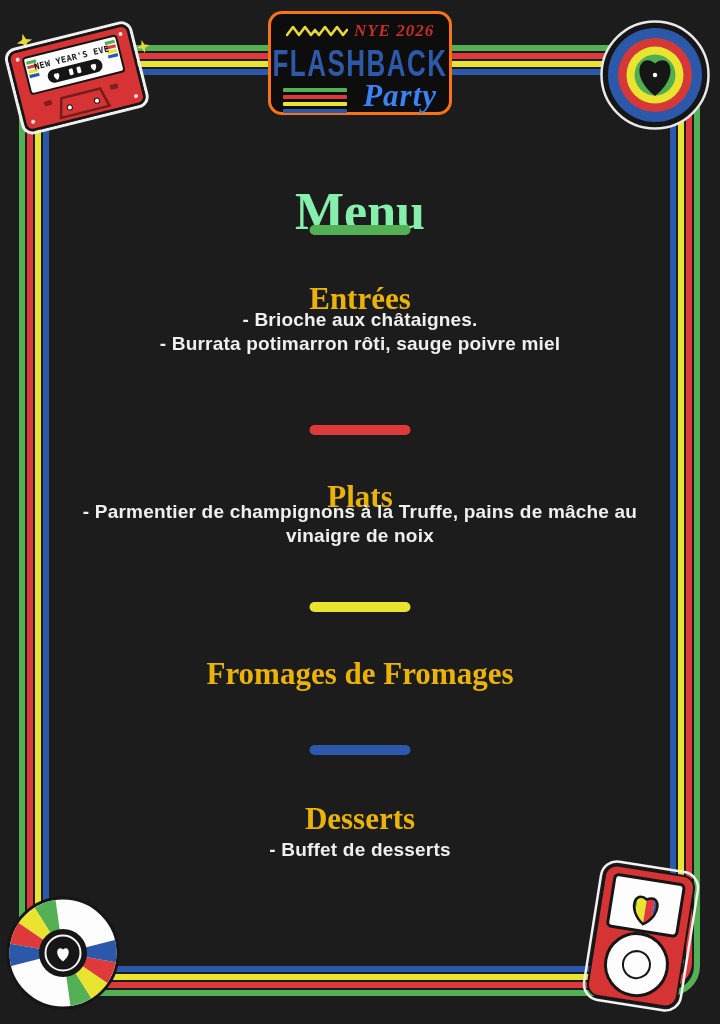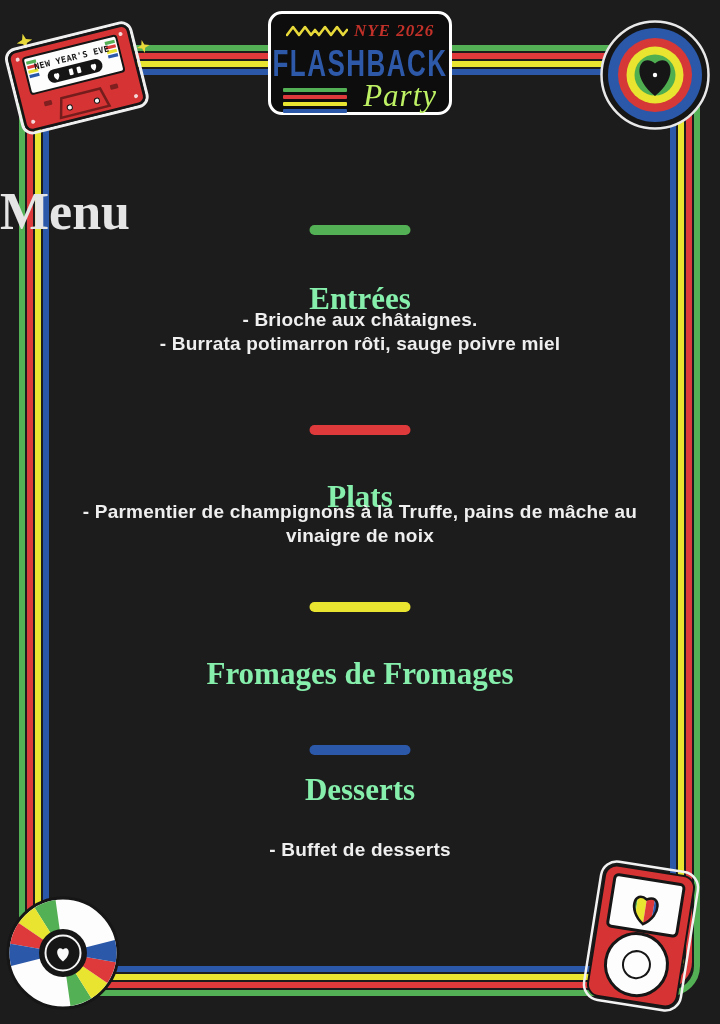--- a/index.html
+++ b/index.html
@@ -8,55 +8,55 @@
 
   
   .frame{position:absolute;border-style:solid;border-width:6px;background:transparent;pointer-events:none;}
   .frame.green {left:19px;top:45px;right:20px;bottom:28px;border-color:#54B054;border-radius:30px;}
   .frame.red   {left:27px;top:53px;right:28px;bottom:36px;border-color:#DE3A3B;border-radius:26px;}
   .frame.yellow{left:35px;top:61px;right:36px;bottom:44px;border-color:#E8E42F;border-radius:22px;}
   .frame.blue  {left:43px;top:69px;right:44px;bottom:52px;border-color:#2B58A9;border-radius:18px;}
 
   
   .logo{position:absolute;left:268px;top:11px;width:184px;height:104px;background:#0d0d0d;
-        border:3px solid #ffffff;border-radius:14px;box-sizing:border-box;padding:7px 10px 6px 10px;
+        border:3px solid #f97316;border-radius:14px;box-sizing:border-box;padding:7px 10px 6px 10px;
         display:flex;flex-direction:column;align-items:center;}
   .logo-row1{display:flex;align-items:center;gap:6px;width:100%;justify-content:center;}
   .logo-event{font-family:"Liberation Serif",serif;font-style:italic;font-weight:700;
         font-size:17px;color:#C23129;letter-spacing:1px;white-space:nowrap;}
   .logo-title{font-weight:700;font-size:26px;color:#2D59A8;letter-spacing:1.5px;line-height:1;
         display:inline-block;transform:scaleY(1.42);transform-origin:center;margin-top:9px;white-space:nowrap;}
   .logo-row3{position:relative;width:100%;height:36px;margin-top:8px;}
   .logo-stripes span{position:absolute;left:2px;width:64px;height:4px;border-radius:1px;}
   .logo-stripes .s1{top:4px;background:#54B054;}
   .logo-stripes .s2{top:11px;background:#DE3A3B;}
   .logo-stripes .s3{top:18px;background:#E8E42F;}
   .logo-stripes .s4{top:25px;background:#2B58A9;}
   .logo-subtitle{position:absolute;right:2px;top:-6px;font-family:"Liberation Serif",serif;
-        font-style:italic;font-weight:400;font-size:31px;color:#bef264;letter-spacing:1px;}
+        font-style:italic;font-weight:700;font-size:31px;color:#3b82f6;letter-spacing:1px;}
 
   
   .cassette{position:absolute;left:4px;top:18px;width:152px;height:112px;transform:rotate(-14deg);}
   .vinyl{position:absolute;left:599px;top:19px;width:112px;height:112px;}
   .cd{position:absolute;left:5px;top:895px;width:116px;height:116px;}
   .ipod{position:absolute;left:589px;top:863px;width:104px;height:146px;transform:rotate(9deg);}
 
   .cassette-label-text{font-family:"DejaVu Sans Mono",monospace;font-weight:bold;font-size:8.5px;letter-spacing:0.4px;}
 
   
-  .menu-title{position:absolute;left:0;right:0;top:148px;text-align:left;color:#e5e5e5;
+  .menu-title{position:absolute;left:0;right:0;top:148px;text-align:center;color:#86efac;
         font-family:"Liberation Serif","DejaVu Serif",serif;font-weight:700;font-size:52px;line-height:58px;}
   .divider{position:absolute;left:50%;transform:translateX(-50%);width:101px;height:10px;border-radius:6px;}
   .divider.d-green {top:225px;background:#54B054;}
   .divider.d-red   {top:425px;background:#DE3A3B;}
   .divider.d-yellow{top:602px;background:#E8E42F;}
   .divider.d-blue  {top:745px;background:#2B58A9;}
-  .section-title{position:absolute;left:0;right:0;text-align:center;color:#86efac;
+  .section-title{position:absolute;left:0;right:0;text-align:center;color:#eab308;
         font-family:"Liberation Serif","DejaVu Serif",serif;font-weight:700;font-size:31px;line-height:42px;}
-  .st-1{top:252px;} .st-2{top:450px;} .st-3{top:627px;} .st-4{top:743px;}
+  .st-1{top:252px;} .st-2{top:450px;} .st-3{top:627px;} .st-4{top:772px;}
   .section-items{position:absolute;left:50%;transform:translateX(-50%);width:600px;text-align:center;
         color:#EFEFEF;font-size:19px;line-height:23.5px;letter-spacing:0.2px;font-weight:bold;}
   .si-1{top:308px;} .si-2{top:500px;} .si-3{top:678px;} .si-4{top:822px;margin-top:16px;}
   .section-items .item{white-space:pre-line;}
 </style>
 </head>
 <body>
 
 <div id="page">
 

